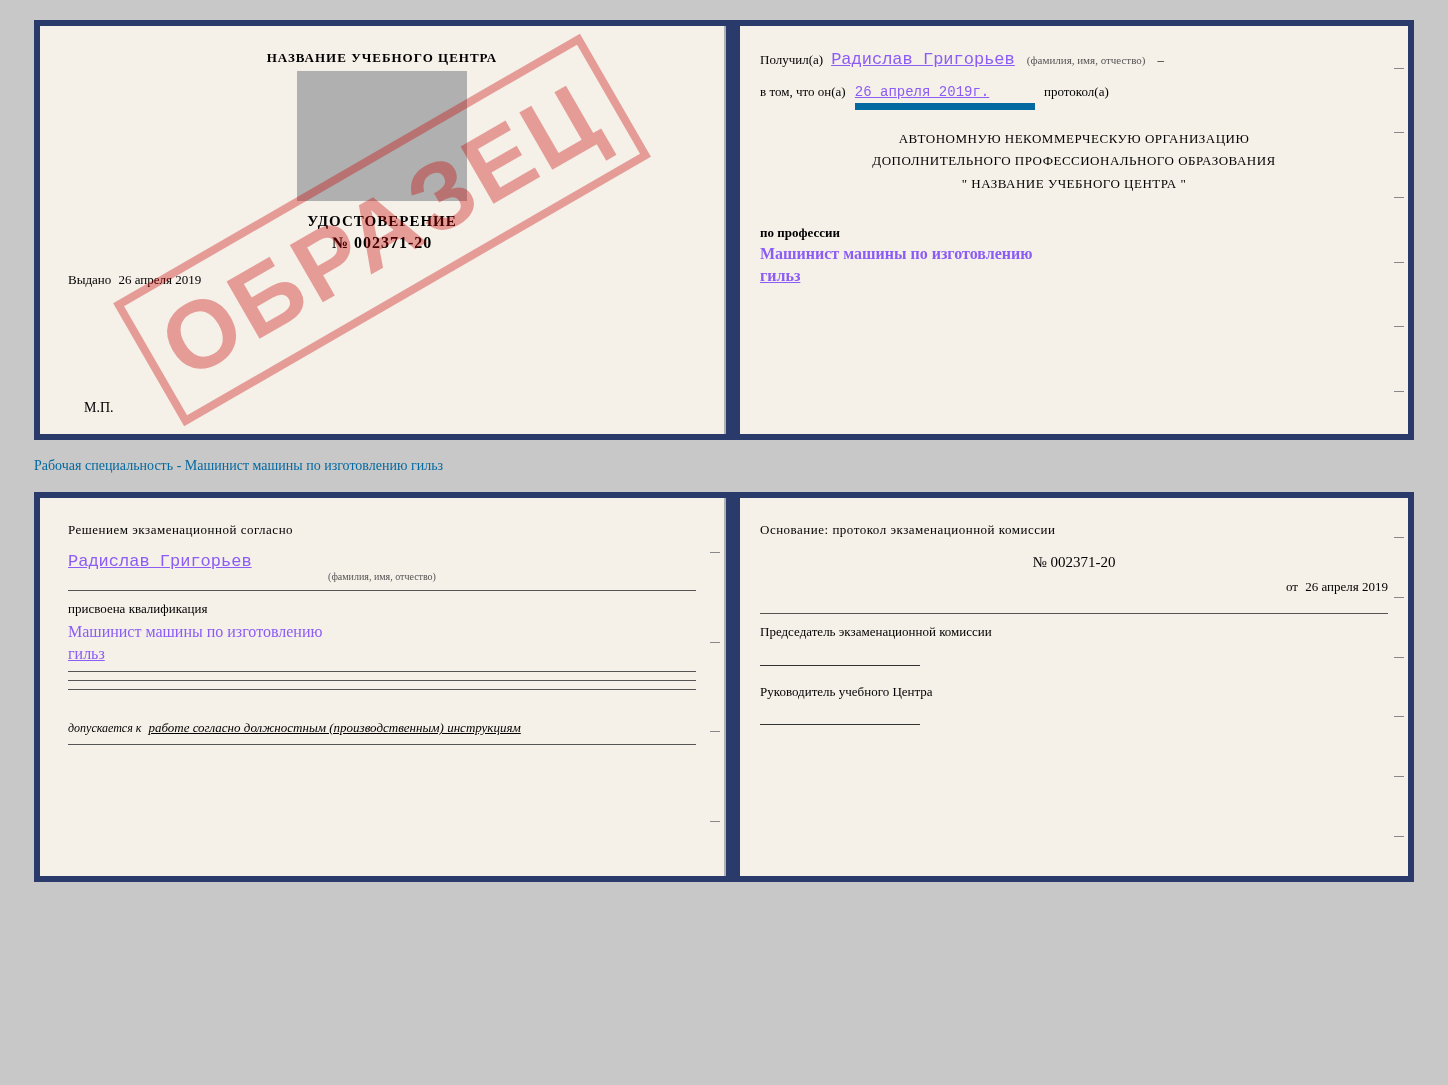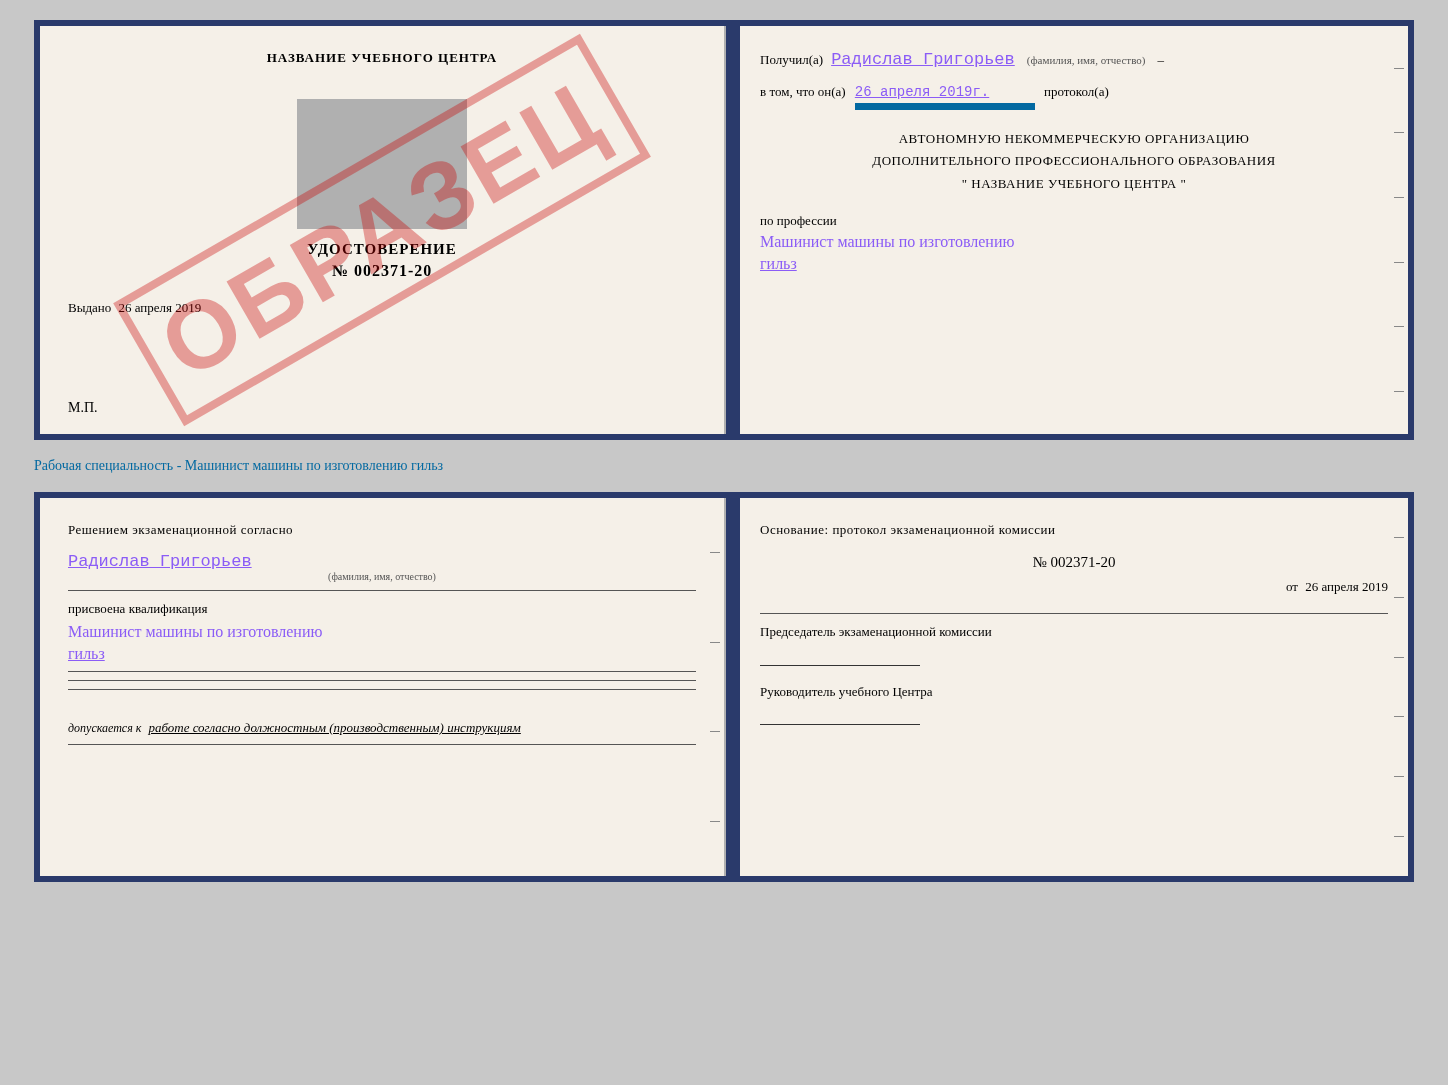--- a/index.html
+++ b/index.html
@@ -69,21 +69,21 @@
       z-index: 10;
     }
 
     
     .left-header {
       text-align: center;
       font-size: 13px;
       font-weight: bold;
       letter-spacing: 1px;
       text-transform: uppercase;
-      margin-bottom: 33px;
+      margin-bottom: 5px;
     }
 
     .gray-box {
       width: 170px;
       height: 130px;
       background: #b0b0b0;
       margin: 0 auto 12px auto;
     }
 
     .cert-title {
@@ -103,21 +103,21 @@
 
     .issued-line {
       margin-top: 20px;
       font-size: 13px;
       text-align: left;
     }
 
     .mp-line {
       position: absolute;
       bottom: 18px;
-      left: 28px;
+      left: 44px;
       font-size: 14px;
     }
 
     
     .right-line {
       font-size: 13px;
       margin-bottom: 10px;
       line-height: 1.6;
     }
 
@@ -151,22 +151,23 @@
     .org-block {
       margin-top: 18px;
       font-size: 13px;
       text-align: center;
       text-transform: uppercase;
       letter-spacing: 0.5px;
       line-height: 1.7;
     }
 
     .profession-block {
-      margin-top: 18px;
-      font-size: 13px;
+      margin-top: 30px;
+      font-size: 13px;
+      font-weight: bold;
     }
 
     .profession-handwritten {
       font-family: 'Segoe Script', 'Comic Sans MS', cursive;
       font-size: 16px;
       color: #8b5cf6;
       display: block;
       margin-top: 4px;
     }
 

